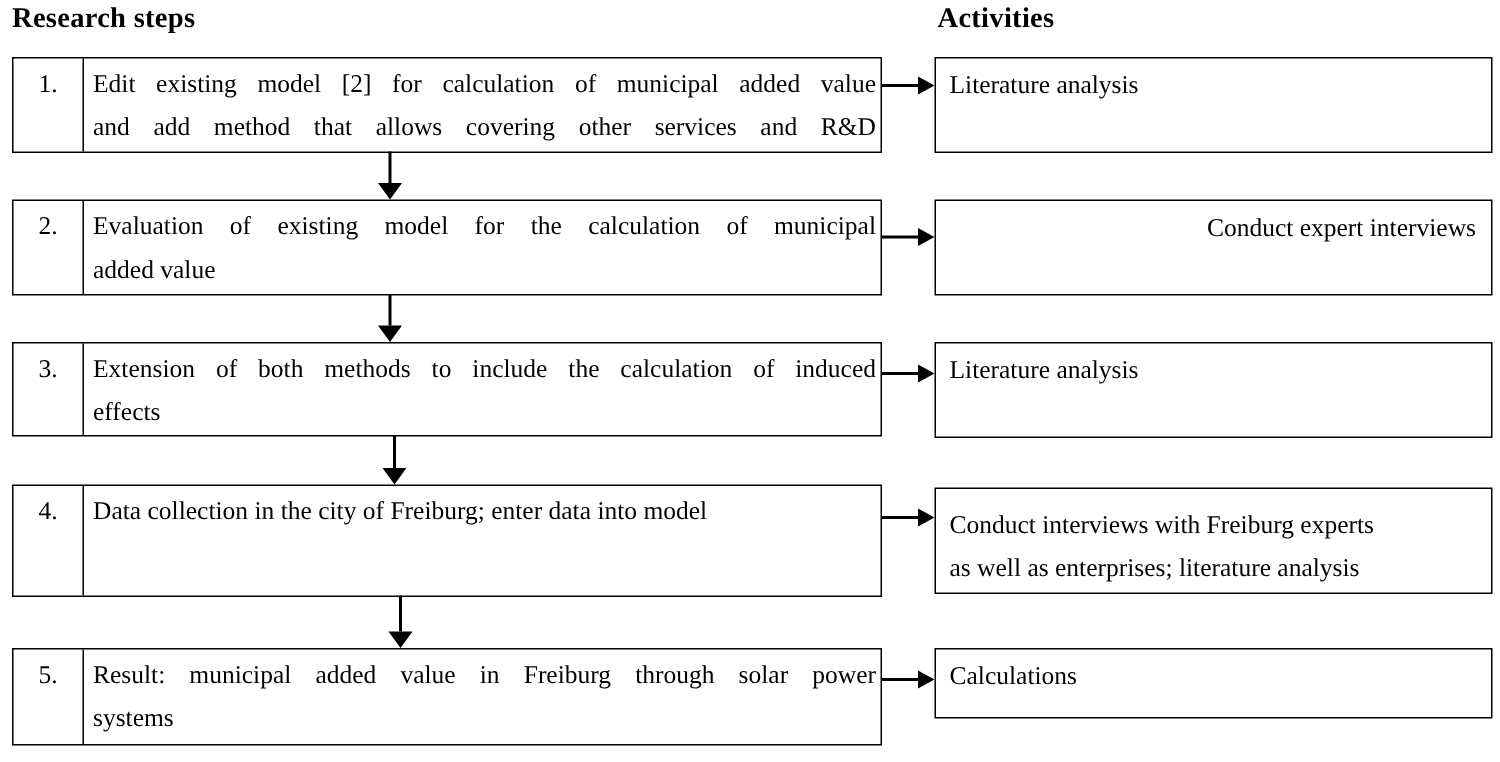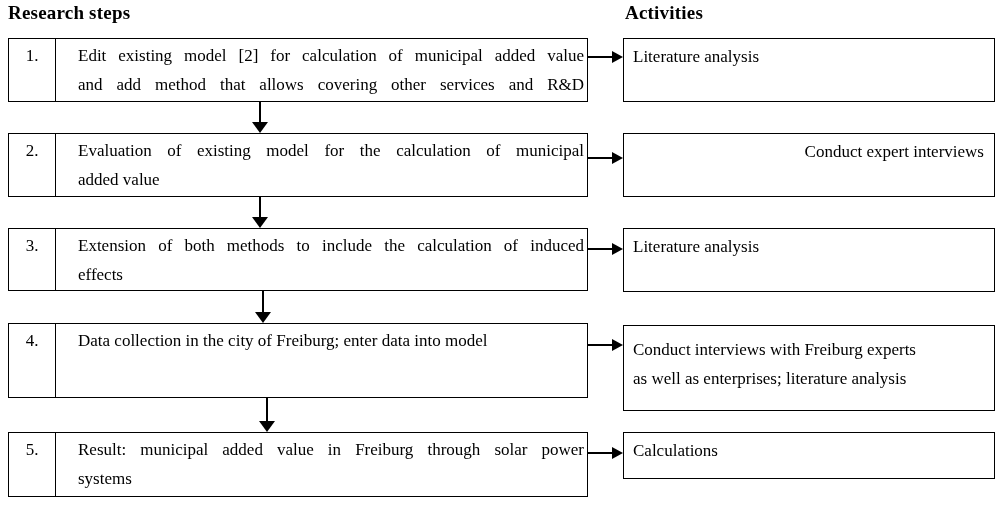--- a/index.html
+++ b/index.html
@@ -17,35 +17,35 @@
     border:1.6px solid #000;display:flex;background:#fff;
   }
   .num-cell{
     width:47px;flex:0 0 47px;border-right:1.6px solid #000;
     text-align:center;font-size:17px;line-height:29px;padding-top:2px;
     box-sizing:border-box;
   }
   .step-text{
     flex:1;font-size:17px;line-height:29px;padding:2px 3px 0 6px;overflow:hidden;
   }
-  .line{min-height:29px;margin-left:16px;}
+  .line{min-height:29px;}
   .jl{text-align:justify;text-align-last:justify;}
 
   .act-box{
     position:absolute;left:623px;width:372px;box-sizing:border-box;
     border:1.6px solid #000;background:#fff;
     font-size:17px;line-height:29px;padding:3px 10px 0 9px;
     white-space:pre-line;overflow:hidden;
   }
 
   
   .sb1{top:38px;height:64px;}  .ab1{top:38px;height:64px;}
   .sb2{top:133px;height:64px;} .ab2{top:133px;height:64px;text-align:right;}
   .sb3{top:228px;height:63px;} .ab3{top:228px;height:64px;}
-  .sb4{top:323px;height:75px;} .ab4{top:325px;height:86px;padding-top:9px;}
+  .sb4{top:323px;height:75px;} .ab4{top:325px;height:71px;padding-top:9px;}
   .sb5{top:432px;height:65px;} .ab5{top:432px;height:47px;}
 
   .h-arrow{position:absolute;left:588px;width:35px;height:12px;display:flex;align-items:center;}
   .h-shaft{flex:1;height:2px;background:#000;}
   .h-head{width:0;height:0;border-top:6px solid transparent;border-bottom:6px solid transparent;border-left:11px solid #000;}
   .ha1{top:51px;} .ha2{top:152px;} .ha3{top:243px;} .ha4{top:339px;} .ha5{top:447px;}
 
   .v-arrow{position:absolute;width:16px;display:flex;flex-direction:column;align-items:center;}
   .v-shaft{width:2px;background:#000;flex:1;}
   .v-head{width:0;height:0;border-left:8px solid transparent;border-right:8px solid transparent;border-top:11px solid #000;}

